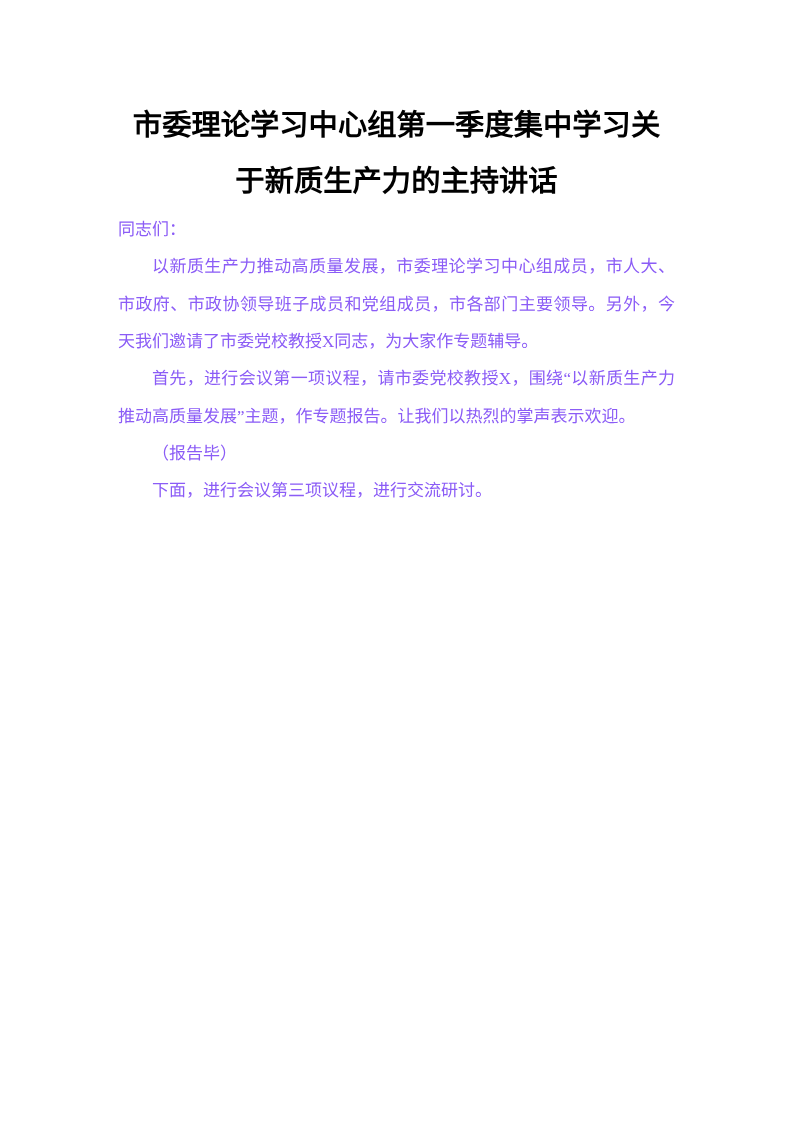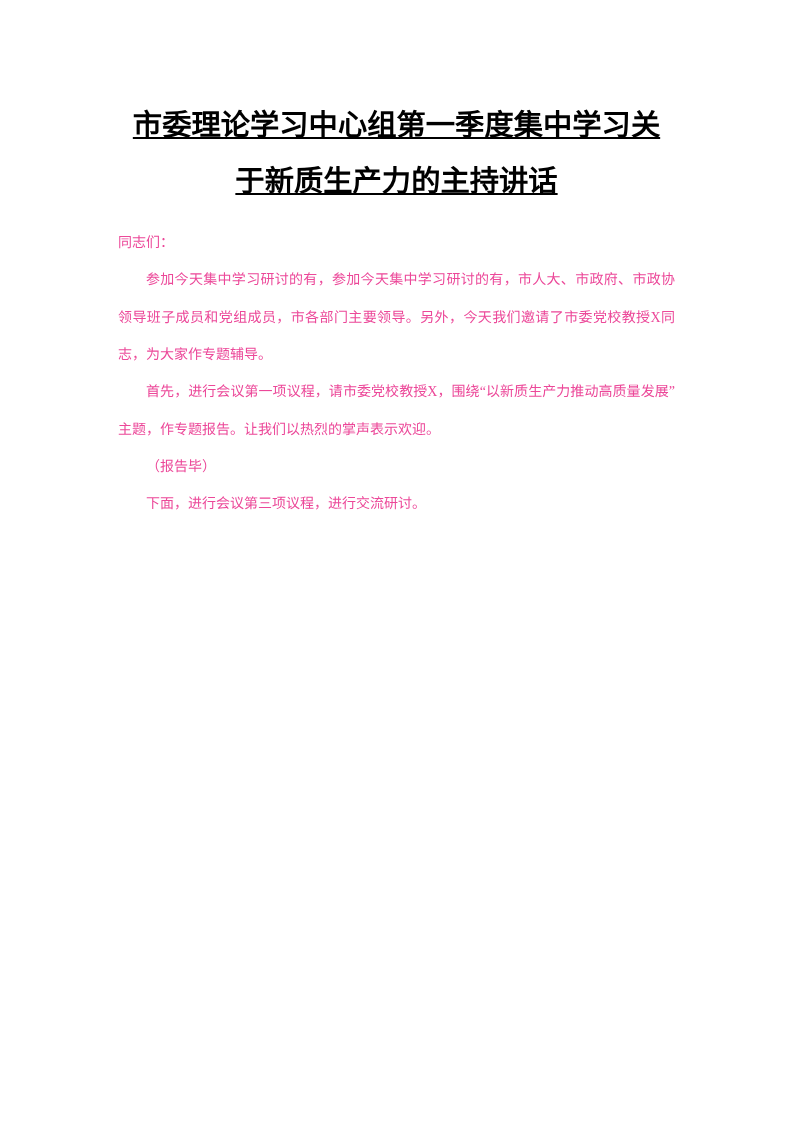--- a/index.html
+++ b/index.html
@@ -23,47 +23,46 @@
     .doc-title {
       width: 540px;
       margin: 0 auto;
       font-family: sans-serif;
       font-weight: 700;
       font-size: 29.3px;
       line-height: 56px;
       text-align: center;
       letter-spacing: 0;
       color: #000000;
-      text-decoration: underline;
     }
     .doc-body {
       width: 557px;
-      margin: 15px auto 0 auto;
+      margin: 2px auto 0 auto;
       font-family: serif;
-      font-size: 14px;
+      font-size: 17px;
       line-height: 37.33px;
       text-align: justify;
-      color: #ec4899;
+      color: #8b5cf6;
     }
     .doc-body p {
       margin: 0;
       padding: 0;
     }
     .salutation {
       text-indent: 0;
     }
     .para {
       text-indent: 2em;
     }
   </style>
 </head>
 <body>
 
 <div class="page">
   <h1 class="doc-title">市委理论学习中心组第一季度集中学习关于新质生产力的主持讲话</h1>
   <div class="doc-body">
     <p class="salutation">同志们：</p>
-    <p class="para">参加今天集中学习研讨的有，参加今天集中学习研讨的有，市人大、市政府、市政协领导班子成员和党组成员，市各部门主要领导。另外，今天我们邀请了市委党校教授X同志，为大家作专题辅导。</p>
+    <p class="para">以新质生产力推动高质量发展，市委理论学习中心组成员，市人大、市政府、市政协领导班子成员和党组成员，市各部门主要领导。另外，今天我们邀请了市委党校教授X同志，为大家作专题辅导。</p>
     <p class="para">首先，进行会议第一项议程，请市委党校教授X，围绕“以新质生产力推动高质量发展”主题，作专题报告。让我们以热烈的掌声表示欢迎。</p>
     <p class="para">（报告毕）</p>
     <p class="para">下面，进行会议第三项议程，进行交流研讨。</p>
   </div>
 </div>
 
 </body></html>

